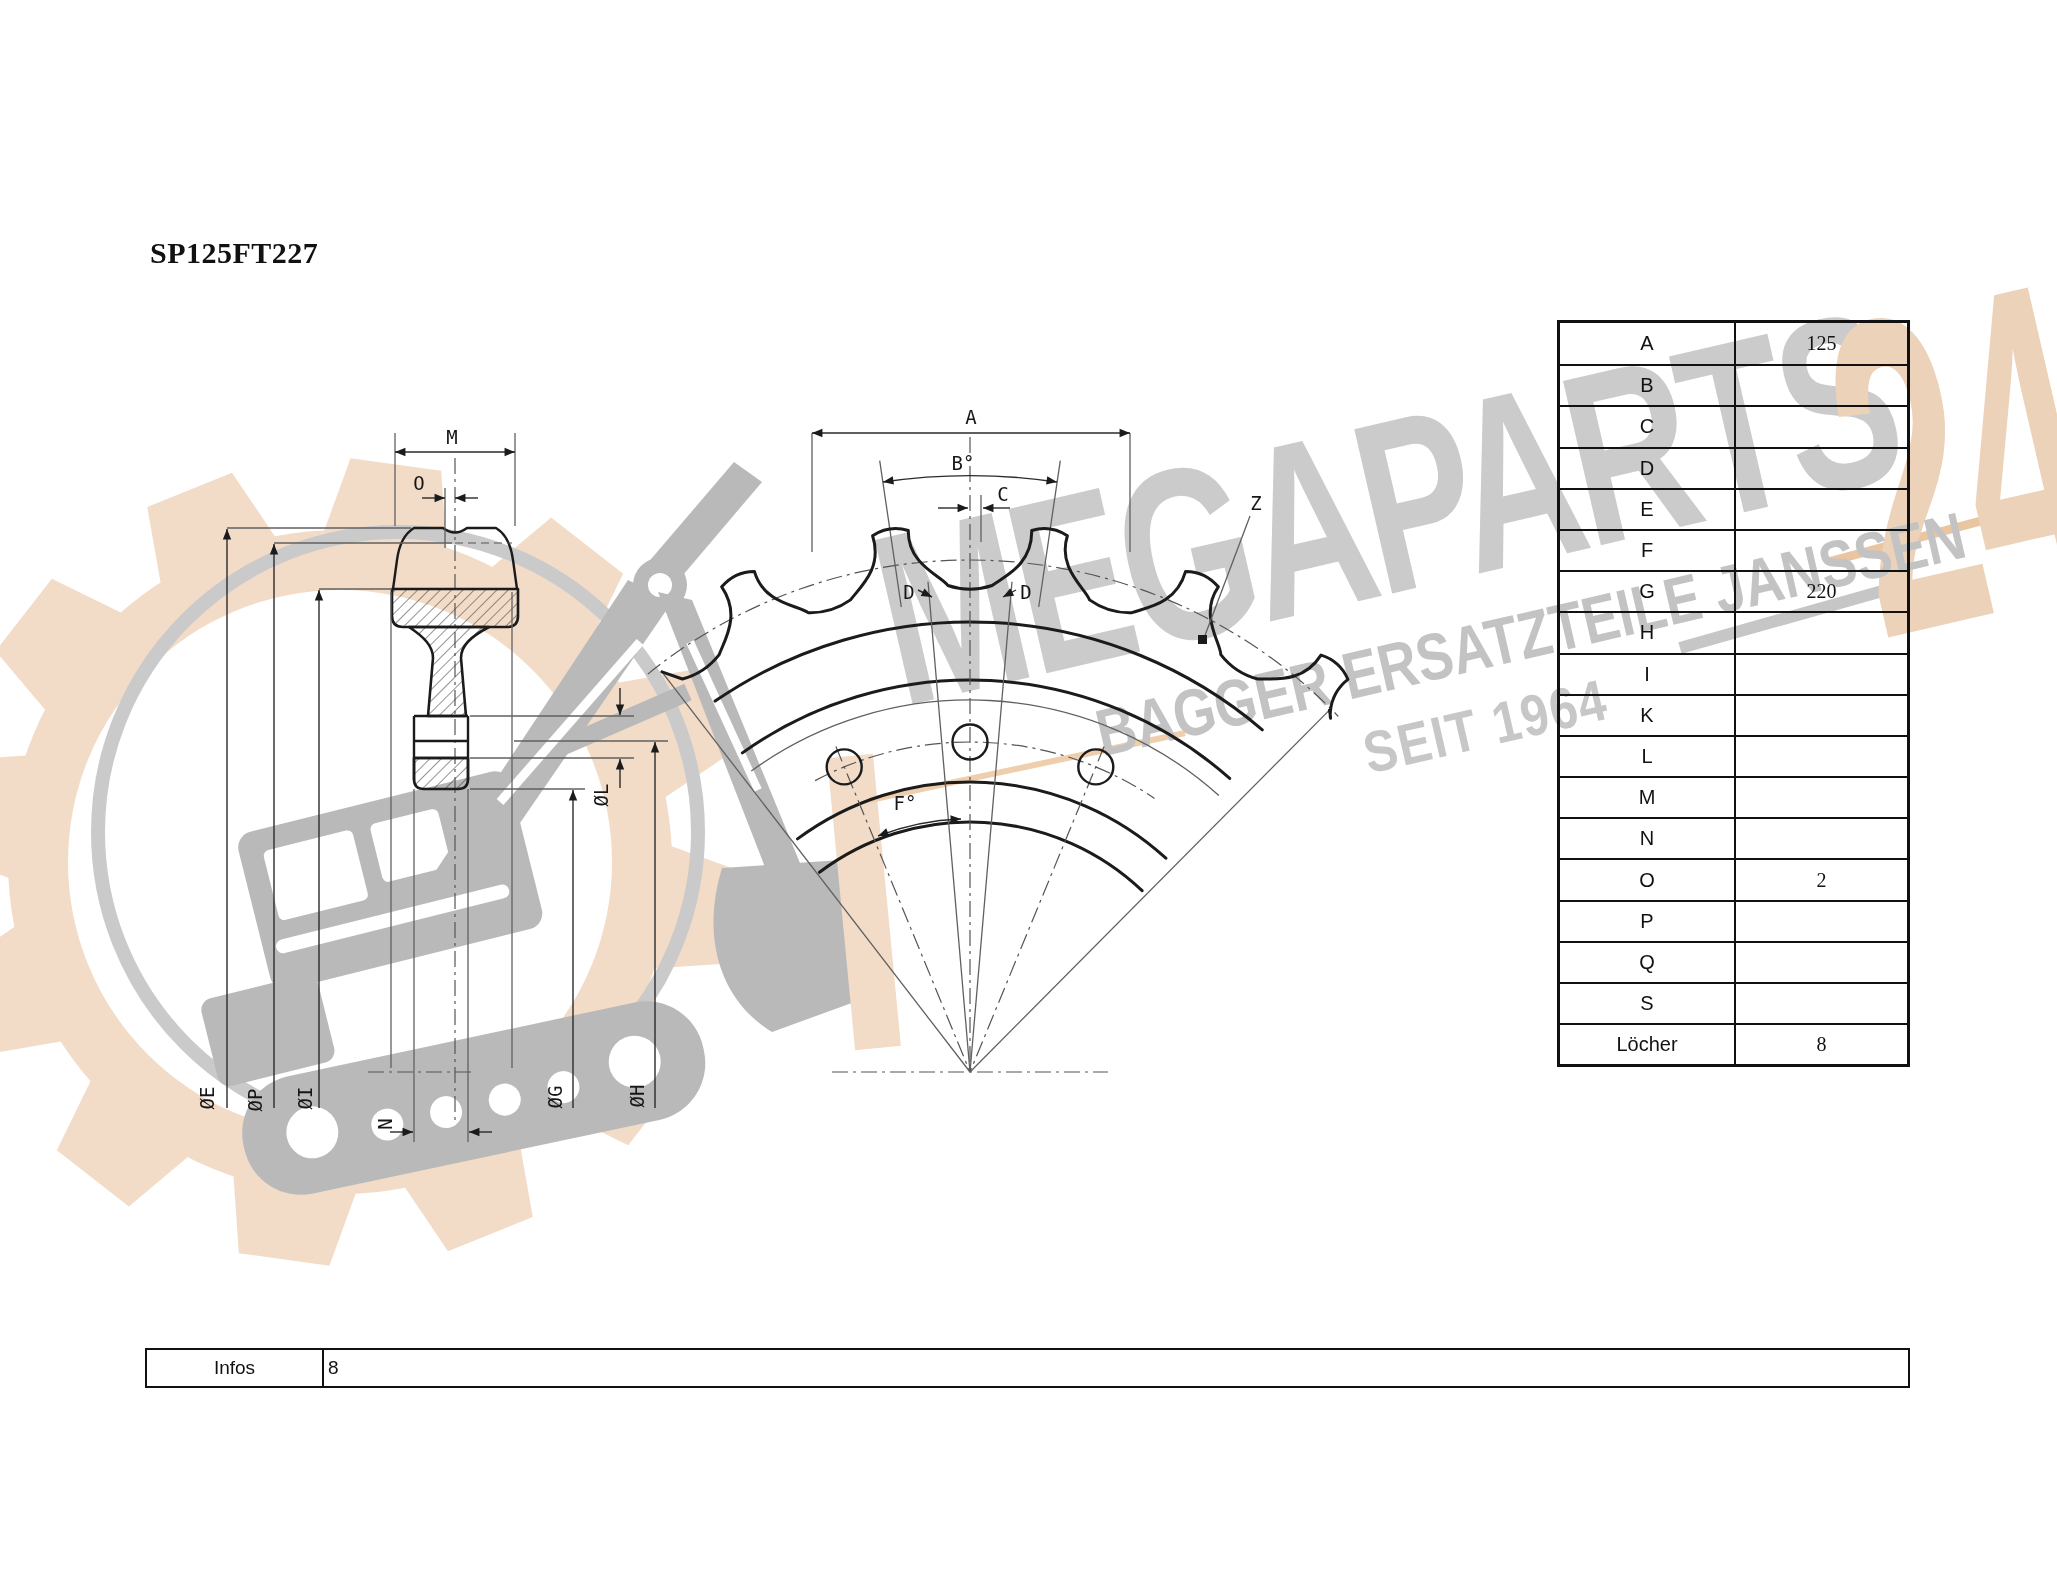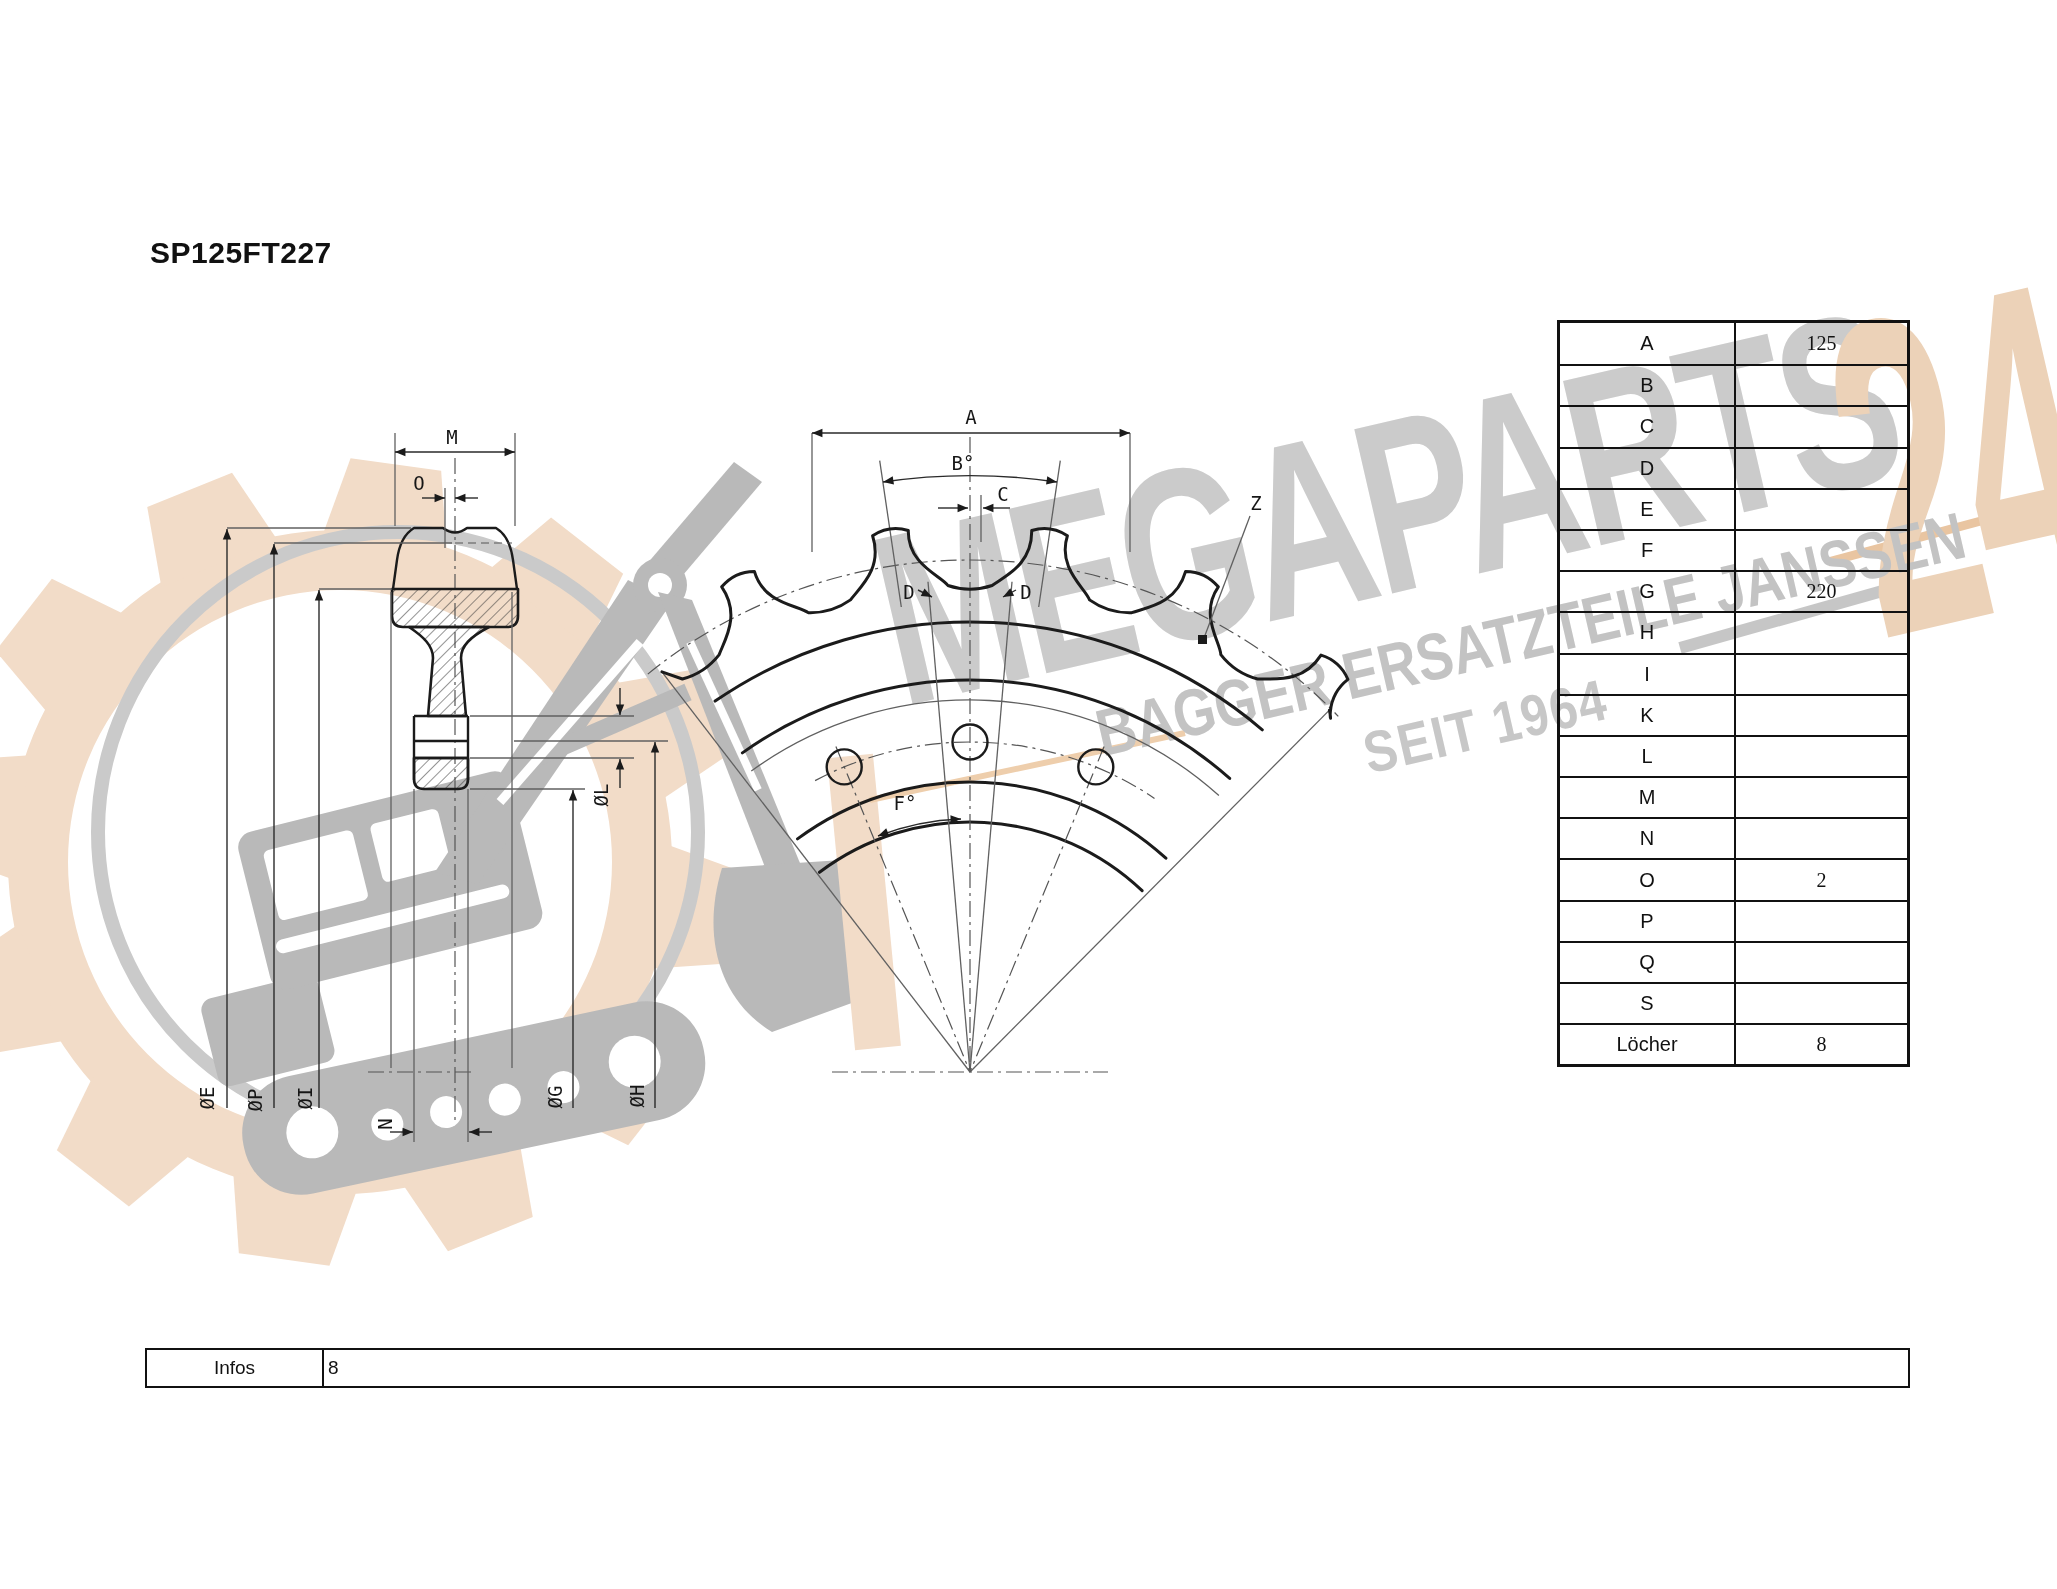--- a/index.html
+++ b/index.html
@@ -15,21 +15,21 @@
   #wm-brand{left:855px;top:505px;font-size:245px;color:#cbcbcb;
             transform:rotate(-13deg) scaleX(.70);letter-spacing:-8px;}
   #wm-24{left:1795px;top:268px;font-size:450px;color:#ecd2b8;
          transform:rotate(-13deg) scaleX(.50);letter-spacing:-12px;}
   #wm-tagline{left:1090px;top:702px;font-size:66px;color:#c3c3c3;
               transform:rotate(-13deg) scaleX(.82);letter-spacing:0px;}
   #wm-since{left:1358px;top:726px;font-size:58px;color:#c7c7c7;
             transform:rotate(-13deg) scaleX(.85);letter-spacing:2px;}
   
   #page-title{position:absolute;left:150px;top:236px;font-size:30px;font-weight:bold;
-              letter-spacing:.5px;color:#111;}
+              letter-spacing:.5px;color:#111;font-family:Liberation Serif, serif;}
   
   #spec-table{position:absolute;left:1557px;top:320px;width:353px;
               border:3px solid #111;box-sizing:border-box;background:transparent;}
   .trow{display:flex;height:41.2px;box-sizing:border-box;border-top:2px solid #111;}
   .trow:first-child{border-top:none;}
   .tcell{display:flex;align-items:center;justify-content:center;
          font-size:20px;box-sizing:border-box;}
   .tlabel{width:176px;border-right:2.5px solid #111;}
   .tvalue{flex:1;font-family:Liberation Serif, serif;}
   

